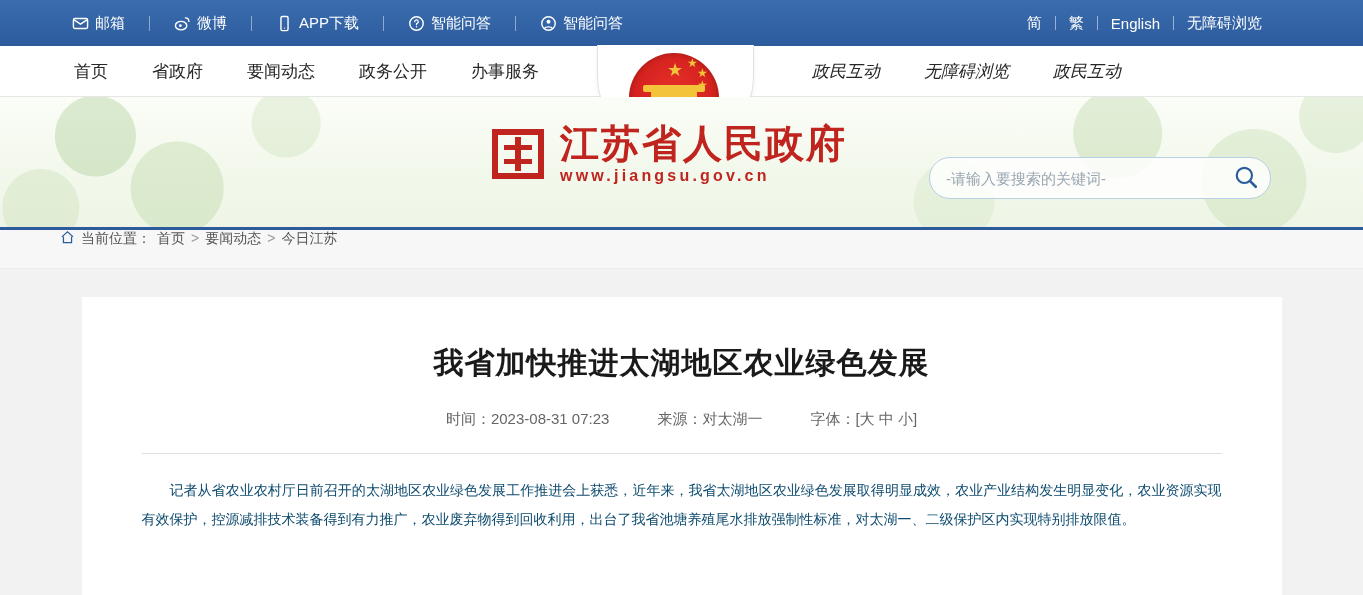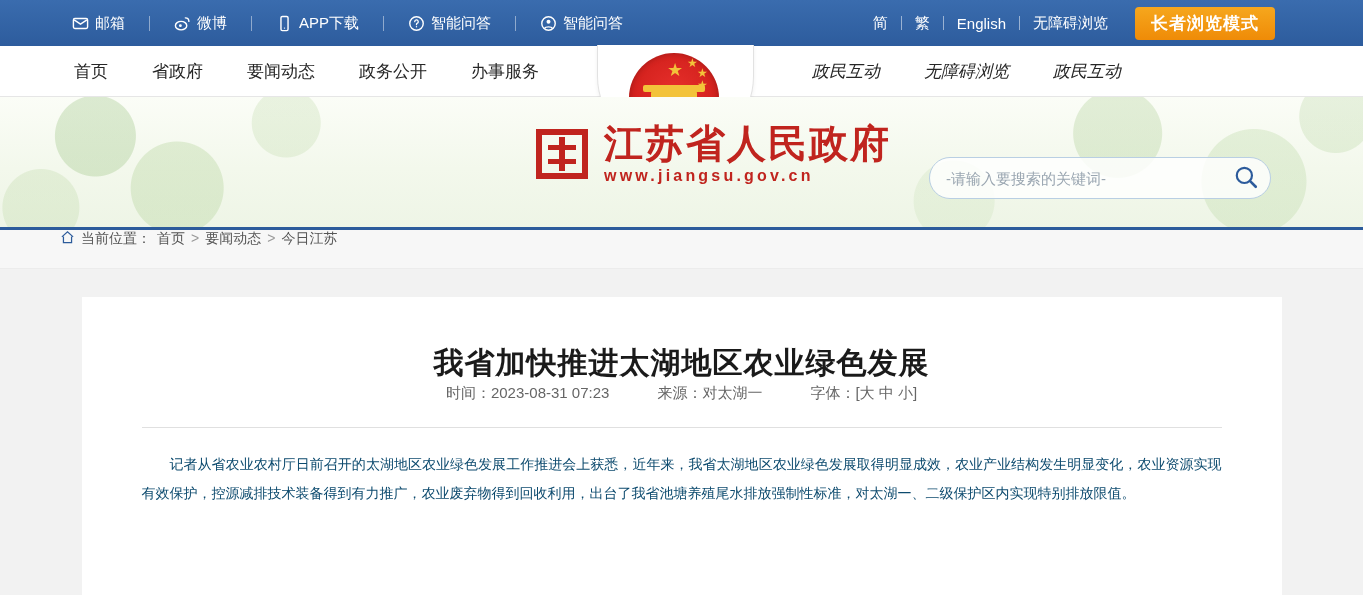--- a/index.html
+++ b/index.html
@@ -198,21 +198,21 @@
       radial-gradient(circle at 13% 70%, rgba(173,207,146,0.32) 0 46px, transparent 47px),
       radial-gradient(circle at 3% 85%, rgba(196,220,175,0.35) 0 38px, transparent 39px),
       radial-gradient(circle at 21% 20%, rgba(182,212,158,0.26) 0 34px, transparent 35px),
       radial-gradient(circle at 82% 28%, rgba(160,198,132,0.28) 0 44px, transparent 45px),
       radial-gradient(circle at 92% 65%, rgba(186,216,164,0.33) 0 52px, transparent 53px),
       radial-gradient(circle at 70% 80%, rgba(200,224,182,0.28) 0 40px, transparent 41px),
       radial-gradient(circle at 98% 15%, rgba(170,205,145,0.25) 0 36px, transparent 37px);
   }
   .logo-block {
     position: absolute;
-    left: 536px;
+    left: 492px;
     top: 27px;
     display: flex;
     align-items: center;
     gap: 14px;
   }
   .logo-mark {
     width: 54px;
     height: 58px;
     position: relative;
   }
@@ -312,20 +312,21 @@
     font-weight: bold;
     color: #1a1a1a;
     letter-spacing: 1px;
     margin: 8px 0 0 0;
   }
   .article-meta {
     display: flex;
     justify-content: center;
     align-items: center;
     gap: 48px;
+    margin-top: 26px;
     font-size: 15px;
     color: #666;
   }
   .font-sizer span { cursor: pointer; }
   .divider {
     margin: 24px 0 0 0;
     height: 1px;
     background: #e0e0e0;
   }
   .article-body {
@@ -403,21 +404,20 @@
   </div>
 
   <div class="topbar-right">
     <span class="tr-item">简</span>
     <span class="tr-sep"></span>
     <span class="tr-item">繁</span>
     <span class="tr-sep"></span>
     <span class="tr-item">English</span>
     <span class="tr-sep"></span>
     <span class="tr-item">无障碍浏览</span>
-    <span class="elder-btn">长者浏览模式</span>
   </div>
 </div>
 
 <div class="navbar">
   <div class="nav-left">
     <span class="nav-item">首页</span>
     <span class="nav-item">省政府</span>
     <span class="nav-item">要闻动态</span>
     <span class="nav-item">政务公开</span>
     <span class="nav-item">办事服务</span>

